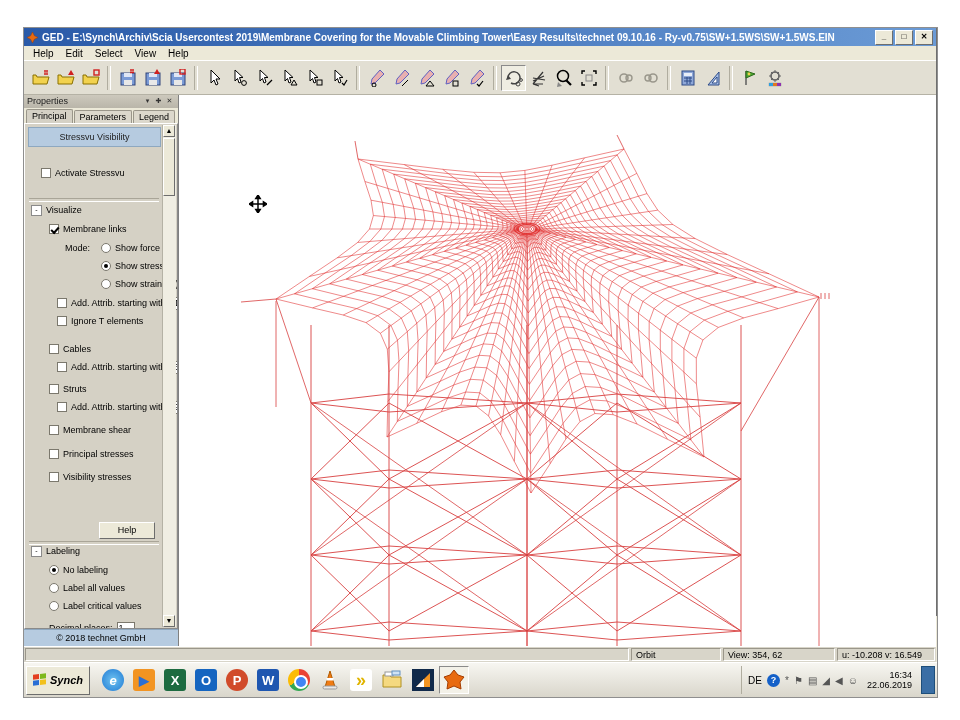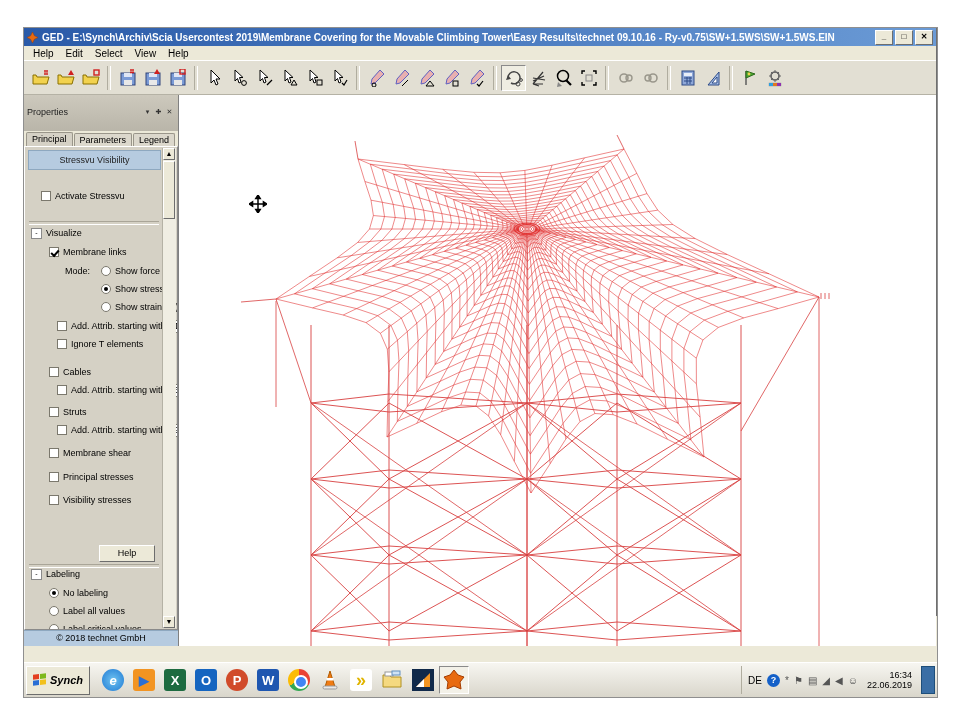--- a/index.html
+++ b/index.html
@@ -19,22 +19,22 @@
   .menubar span{padding:0 5px;}
   .toolbar{height:33px;background:#e2dfd3;border-top:1px solid #fff;border-bottom:1px solid #b5b2a5;
     display:flex;align-items:center;padding:0 4px;}
   .tbtn{width:25px;height:26px;display:flex;align-items:center;justify-content:center;flex:0 0 auto;}
   .tbtn.pressed{background:#efede2;border:1px solid;border-color:#8a8a8a #fff #fff #8a8a8a;box-sizing:border-box;}
   .tsep{width:2px;height:24px;margin:0 4px;border-left:1px solid #b0ad9f;border-right:1px solid #fff;flex:0 0 auto;}
   
   .main{display:flex;height:551px;}
   .panel{width:155px;flex:0 0 auto;background:#ece9d8;border-right:1px solid #808080;box-sizing:border-box;
     display:flex;flex-direction:column;font-size:9px;}
-  .panel-cap{height:13px;background:linear-gradient(#cdc9bd,#b9b5a9);display:flex;
-    padding:12px 3px;font-size:9px;color:#222;}
+  .panel-cap{height:13px;background:linear-gradient(#cdc9bd,#b9b5a9);display:flex;align-items:center;
+    padding:0 3px;font-size:9px;color:#222;}
   .panel-cap .sp{flex:1}
   .capbtn{width:11px;height:10px;font-size:7px;line-height:9px;text-align:center;color:#333;}
   .tabs{height:15px;display:flex;align-items:flex-end;padding-left:2px;background:#ece9d8;}
   .tab{border:1px solid #9a968a;border-bottom:none;background:#dcd8cc;padding:1px 5px 1px;font-size:9px;
     border-radius:2px 2px 0 0;margin-right:1px;}
   .tab.active{background:#d5d1c5;padding-bottom:2px;font-weight:normal;}
   .pcontent{position:relative;height:507px;background:#d5d1c5;border:1px solid;border-color:#fff #8a8a8a #8a8a8a #fff;
     overflow:hidden;box-sizing:border-box;}
   .hdr{position:absolute;left:3px;right:16px;top:3px;height:18px;background:#b6cbe0;border:1px solid #8ea8c0;
     display:flex;align-items:center;justify-content:center;font-size:9px;color:#222;}
@@ -568,20 +568,26 @@
             <path d="M10,3 L10,17 M3,10 L17,10"></path>
             <polygon points="10,0 12.5,4 7.5,4"></polygon>
               <polygon points="10,20 12.5,16 7.5,16"></polygon>
             <polygon points="0,10 4,7.5 4,12.5"></polygon>
               <polygon points="20,10 16,7.5 16,12.5"></polygon>
           </g>
         </svg>
       </div>
     </div>
 
+    <div class="statusbar">
+      <div class="scell grow"></div>
+      <div class="scell c1">Orbit</div>
+      <div class="scell c2">View: 354, 62</div>
+      <div class="scell c3">u: -10.208 v: 16.549</div>
+    </div>
   </div>
 
   <div class="taskbar">
     <div class="startbtn">
       <span class="winflag">
         <i style="background:#e43f1f"></i>
           <i style="background:#7db81c"></i>
           <i style="background:#2a6fd4"></i>
           <i style="background:#f2c11c"></i>
       </span>

